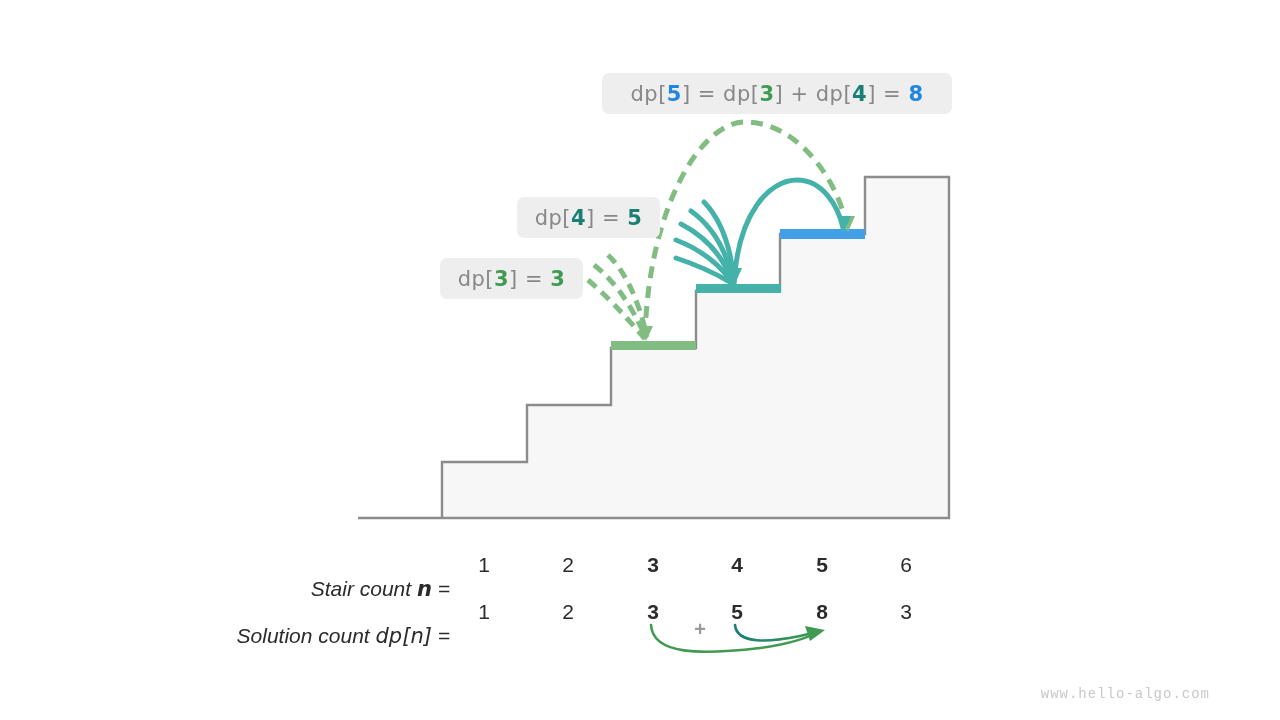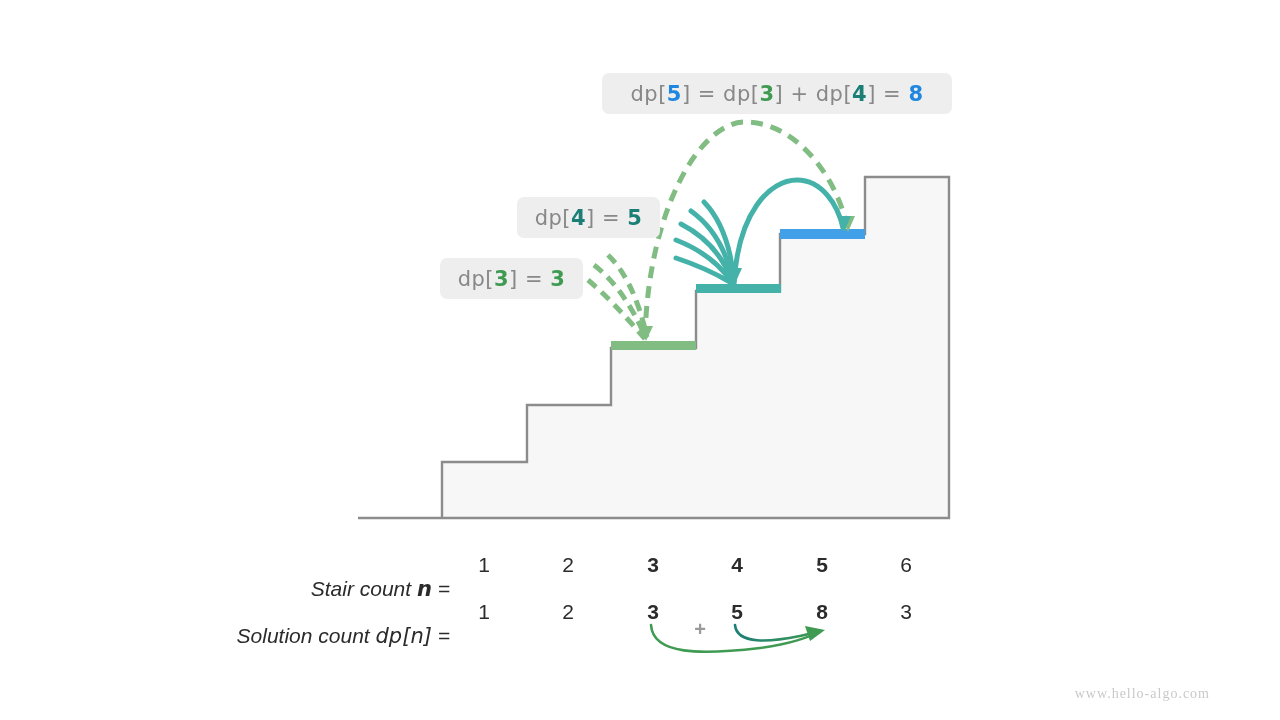--- a/index.html
+++ b/index.html
@@ -81,21 +81,21 @@
     text-align: center;
     width: 20px;
   }
   
   .watermark {
     position: absolute;
     right: 30px;
     bottom: 18px;
     color: #c9c9c9;
     font-size: 14px;
-    font-family: Liberation Serif, serif;
+    font-family: Liberation Mono, monospace;
     letter-spacing: 1px;
     margin-top: 14px;
   }
 </style>
 </head>
 <body>
 
 <div id="stage">
 
   <svg class="layer" viewBox="0 0 1280 720">

